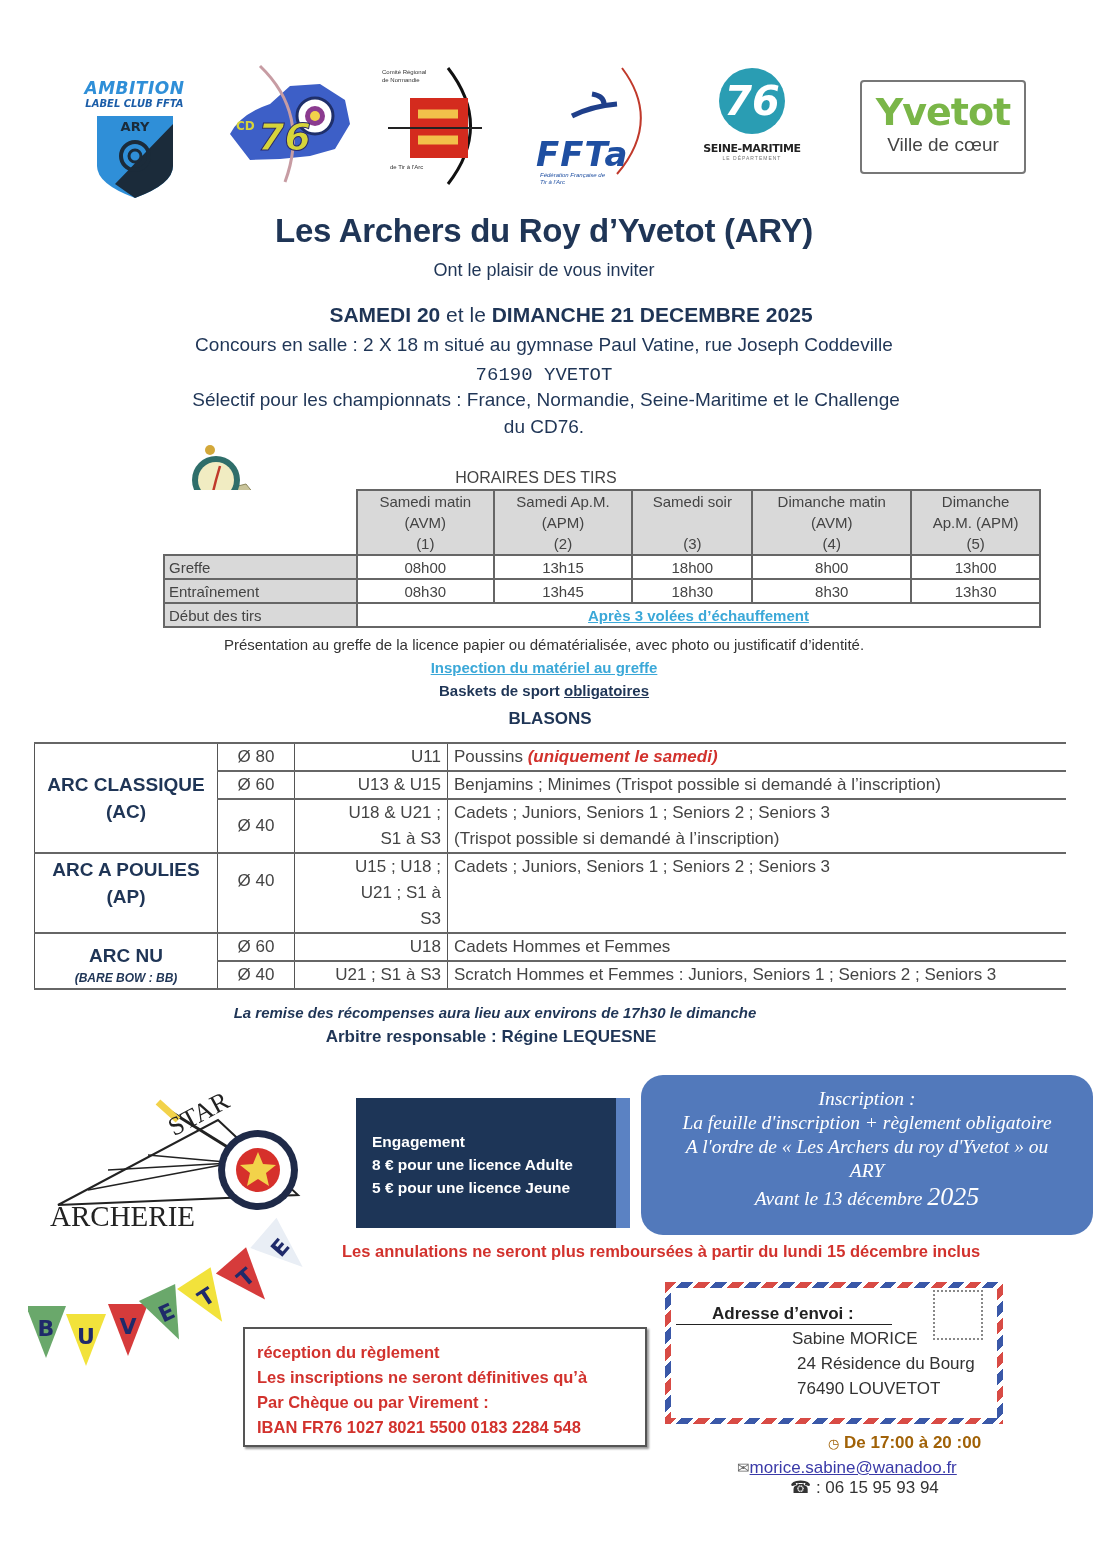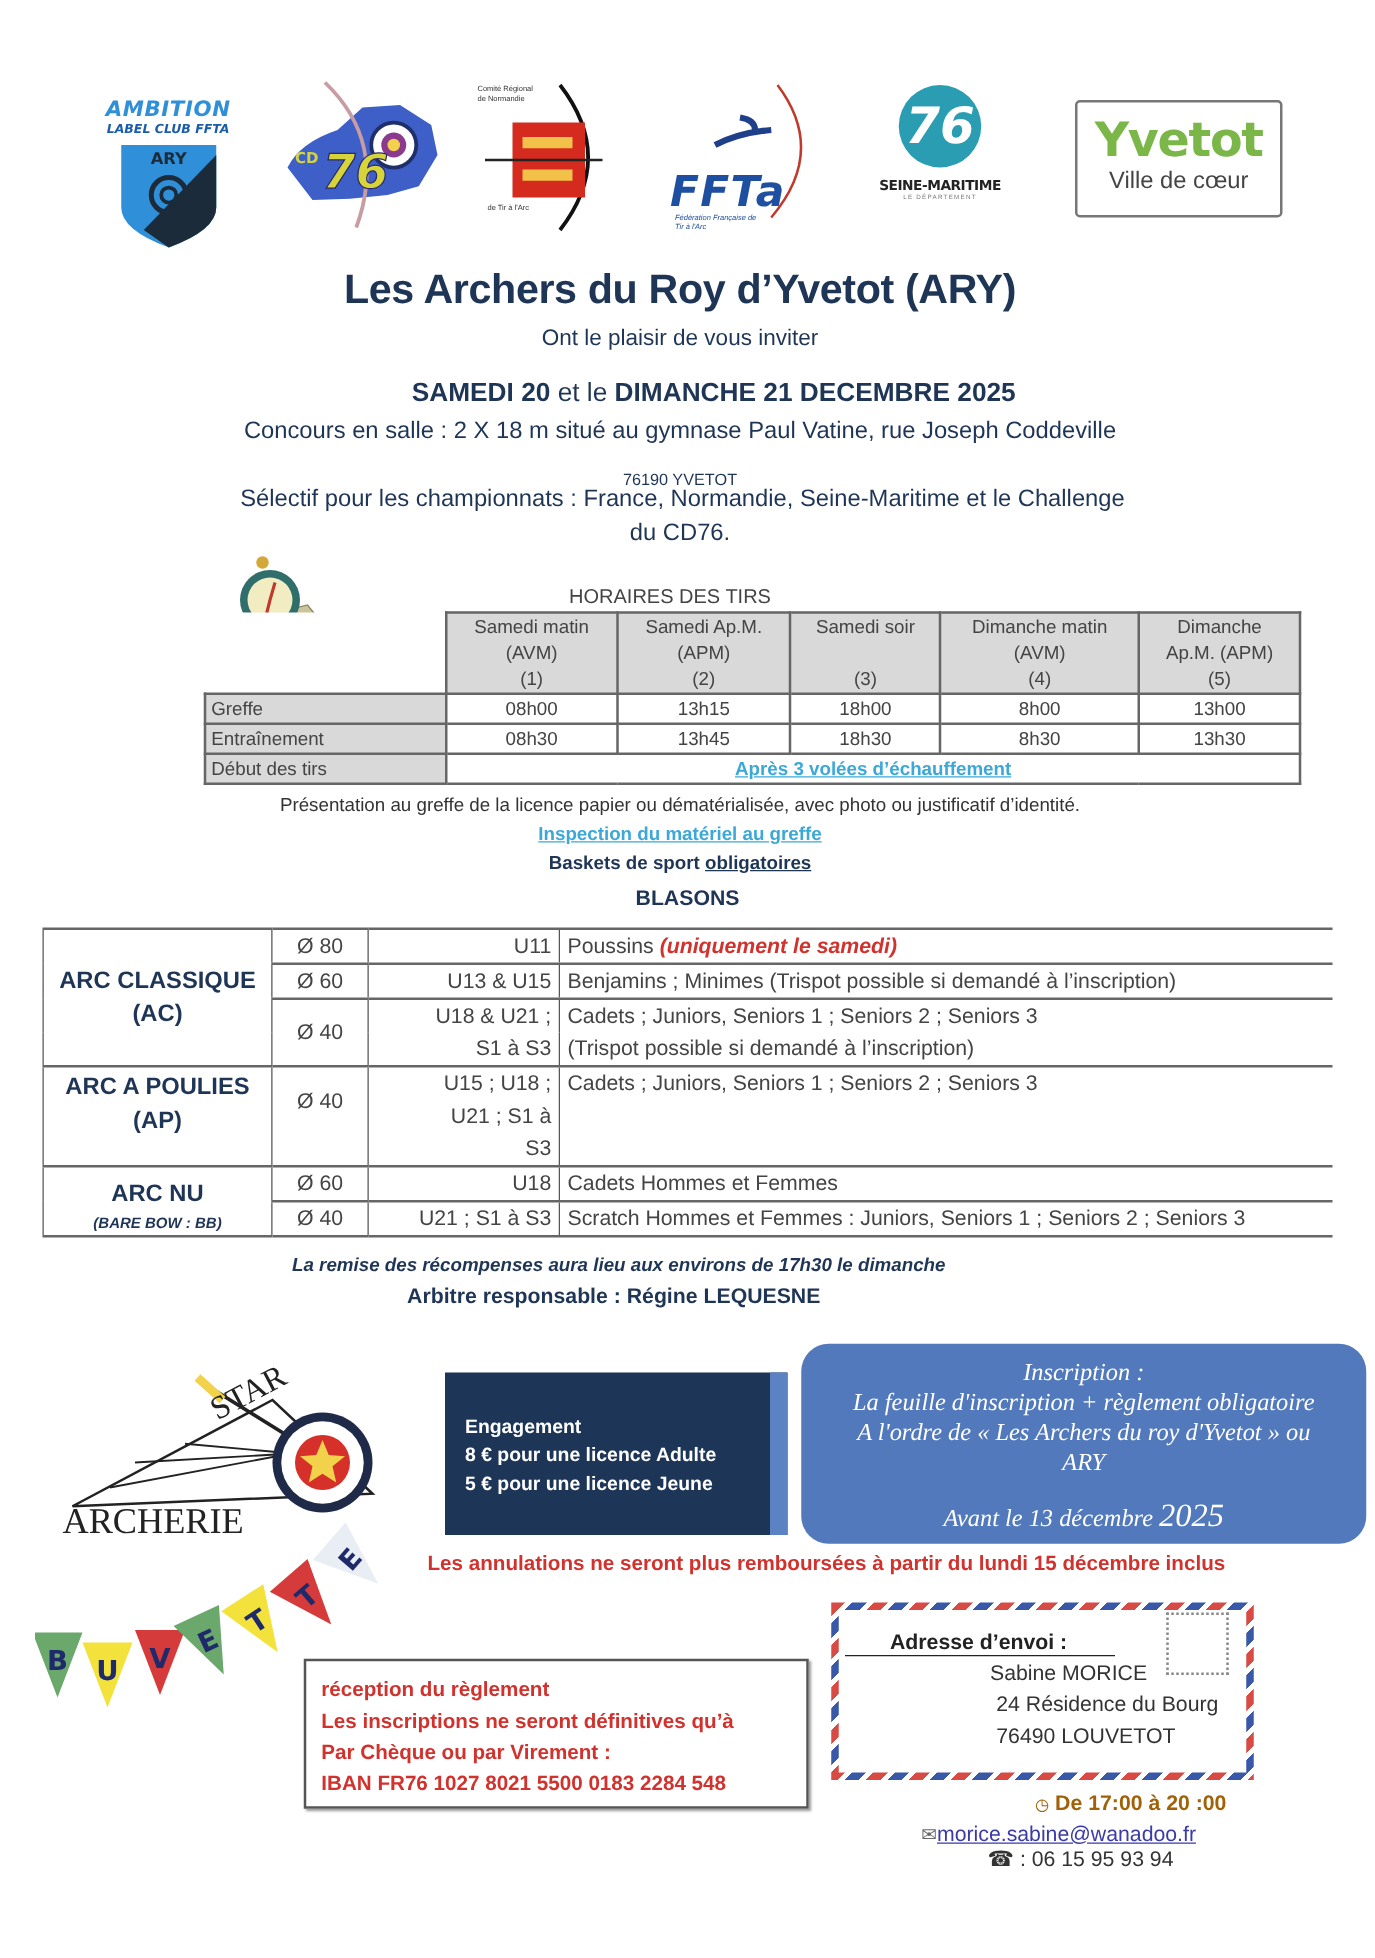--- a/index.html
+++ b/index.html
@@ -118,21 +118,21 @@
   <div class="yv-word center" style="margin-top:8px; height:44px;">Yvetot</div>
   <div class="yv-sub center">Ville de cœur</div>
 </div>
 
 <div class="abs center title" style="left:0; width:1088px; top:212px;">Les Archers du Roy d’Yvetot (ARY)</div>
 <div class="abs center line" style="left:0; width:1088px; top:260px;">Ont le plaisir de vous inviter</div>
 <div class="abs center line-bold" style="left:0; width:1088px; top:303px;">
   <b>SAMEDI 20</b><span> et le </span><b>DIMANCHE 21 DECEMBRE 2025</b>
 </div>
 <div class="abs center line" style="left:0; width:1088px; top:334px; font-size:19px;">Concours en salle : 2 X 18 m situé au gymnase Paul Vatine, rue Joseph Coddeville</div>
-<div class="abs center line" style="left:0; width:1088px; top:376px; font-size:13px;">76190 YVETOT</div>
+<div class="abs center line" style="left:0; width:1088px; top:364px; font-size:19px;font-family:Liberation Mono, monospace;">76190 YVETOT</div>
 <div class="abs center line" style="left:0; width:1092px; top:389px; font-size:19px;">Sélectif pour les championnats : France, Normandie, Seine-Maritime et le Challenge</div>
 <div class="abs center line" style="left:0; width:1088px; top:416px; font-size:19px;">du CD76.</div>
 
 <svg class="abs" style="left:176px; top:440px;" width="90" height="82" viewBox="0 0 90 82">
   <path d="M6 60 L70 44 L86 64 L22 80 Z" fill="#c9c49a" stroke="#8a865e"></path>
   <circle cx="40" cy="40" r="24" fill="#2f6e6a"></circle>
   <circle cx="40" cy="40" r="18" fill="#f1ecc2"></circle>
   <path d="M40 40 L44 26 M40 40 L36 56" stroke="#c0392b" stroke-width="2.5"></path>
   <circle cx="34" cy="10" r="5" fill="#d3a83a"></circle>
 </svg>
@@ -305,21 +305,21 @@
     <div>5 € pour une licence Jeune</div>
   </div>
 </div>
 
 <div class="inscr">
   <div style="padding-top:12px;">
     <div>Inscription :</div>
     <div>La feuille d'inscription + règlement obligatoire</div>
     <div>A l'ordre de « Les Archers du roy d'Yvetot » ou</div>
     <div>ARY</div>
-    <div style="margin-top:18px;"><span>Avant le 13 décembre </span><span style="font-size:26px;">2025</span></div>
+    <div style="margin-top:2px;"><span>Avant le 13 décembre </span><span style="font-size:26px;">2025</span></div>
   </div>
 </div>
 
 <div class="abs red" style="left:342px; top:1242px; font-size:16.5px;">Les annulations ne seront plus remboursées à partir du lundi 15 décembre inclus</div>
 
 <div class="iban-box">
   <div class="red" style="padding:11px 0 0 12px; font-size:16.5px; line-height:25px;">
     <div>réception du règlement</div>
     <div>Les inscriptions ne seront définitives qu’à</div>
     <div>Par Chèque ou par Virement :</div>

